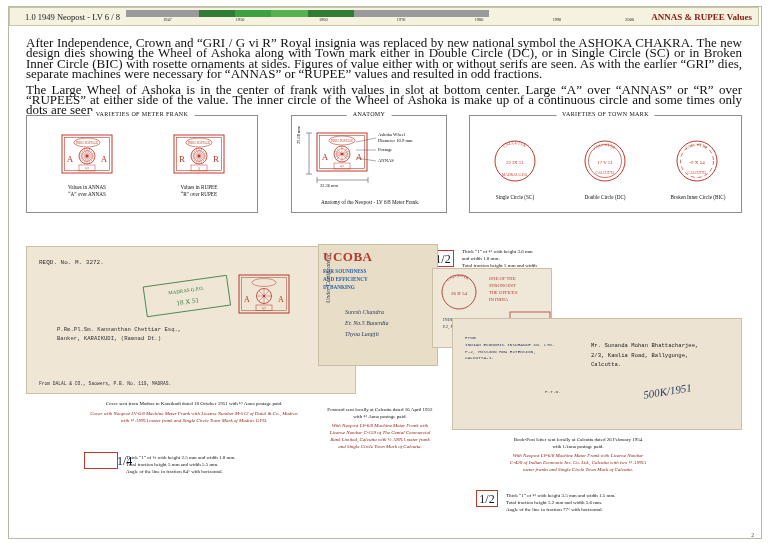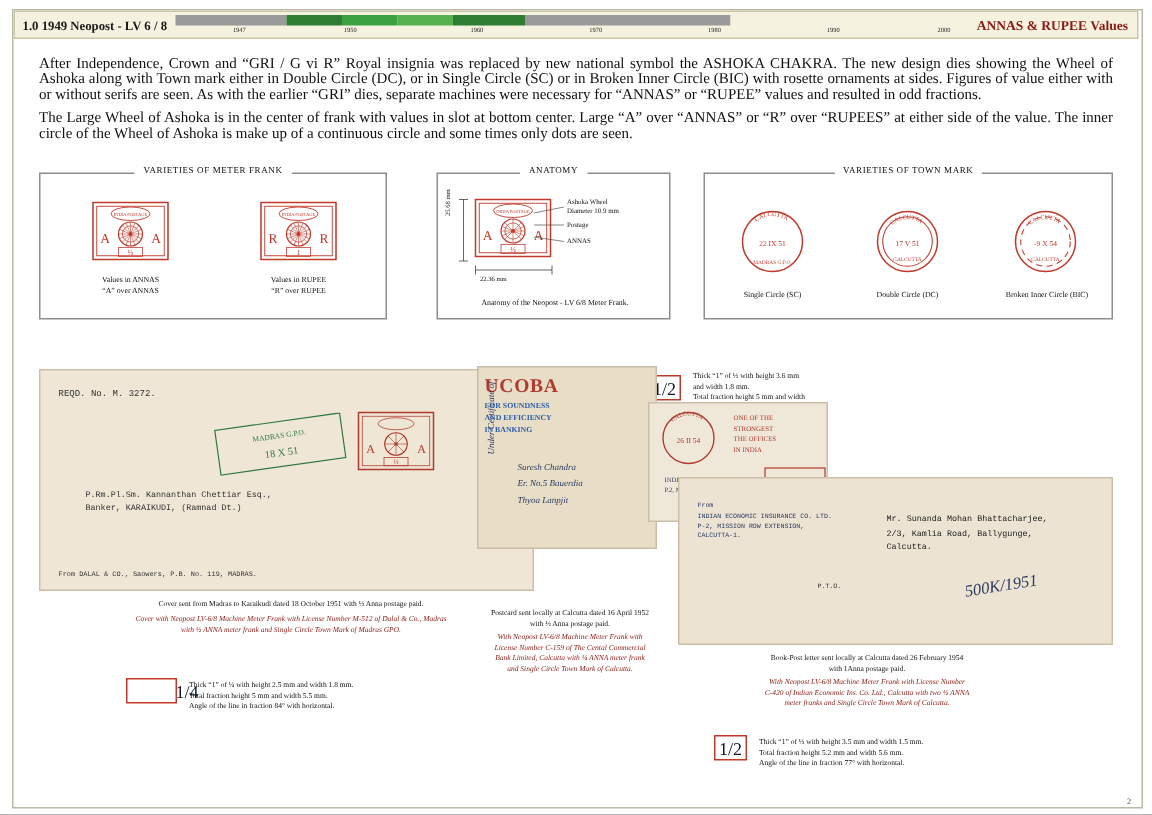--- a/index.html
+++ b/index.html
@@ -2,30 +2,30 @@
 <html><head>
 <meta charset="utf-8">
 <style>
   html,body{margin:0;padding:0;background:#7a7a7a;}
   body{font-family:"Liberation Serif", serif;}
   .page{position:relative;width:768px;height:543px;background:#ffffff;overflow:hidden;}
   .inner{position:absolute;left:8px;top:6px;width:752px;height:531px;border:1px solid #b9b9a8;background:#fff;}
 
   
   .hdr{position:absolute;left:9px;top:7px;width:750px;height:19px;background:#f5f2df;border:1px solid #c9c6a9;box-sizing:border-box;display:flex;align-items:center;}
-  .hdr-left{font-size:8.5px;font-weight:bold;color:#1a1a1a;padding-left:5px;white-space:nowrap;}
+  .hdr-left{font-size:8.5px;font-weight:normal;color:#1a1a1a;padding-left:15px;white-space:nowrap;}
   .hdr-right{font-size:9px;font-weight:bold;color:#8a1a12;padding-right:6px;margin-left:auto;white-space:nowrap;font-family:"Liberation Serif",serif;}
   .timeline{position:relative;flex:1;height:17px;margin:0 6px;}
   .tl-bar{position:absolute;left:0;top:2px;height:7px;width:100%;display:flex;}
   .tl-seg{height:7px;}
   .tl-labels{position:absolute;left:0;top:9px;width:100%;height:8px;}
   .tl-lab{position:absolute;font-size:4.3px;color:#222;transform:translateX(-50%);}
 
   
-  .intro{position:absolute;left:26px;top:38px;width:716px;font-size:10px;line-height:10.4px;color:#111;text-align:justify;}
+  .intro{position:absolute;left:26px;top:38px;width:716px;font-size:13px;line-height:10.4px;color:#111;text-align:justify;}
   .intro p{margin:0 0 5px 0;}
 
   
   .boxrow{position:absolute;left:26px;top:115px;width:716px;height:98px;}
   .bx{position:absolute;border:1px solid #8d8d8d;box-sizing:border-box;background:#fff;}
   .bx .ttl{position:absolute;top:-5px;left:50%;transform:translateX(-50%);background:#fff;padding:0 6px;font-size:6px;letter-spacing:.4px;color:#111;white-space:nowrap;}
   .bx1{left:0;top:0;width:232px;height:98px;}
   .bx2{left:265px;top:0;width:156px;height:98px;}
   .bx3{left:443px;top:0;width:273px;height:98px;}
   .cap{font-size:5.2px;color:#111;text-align:center;line-height:7px;}

